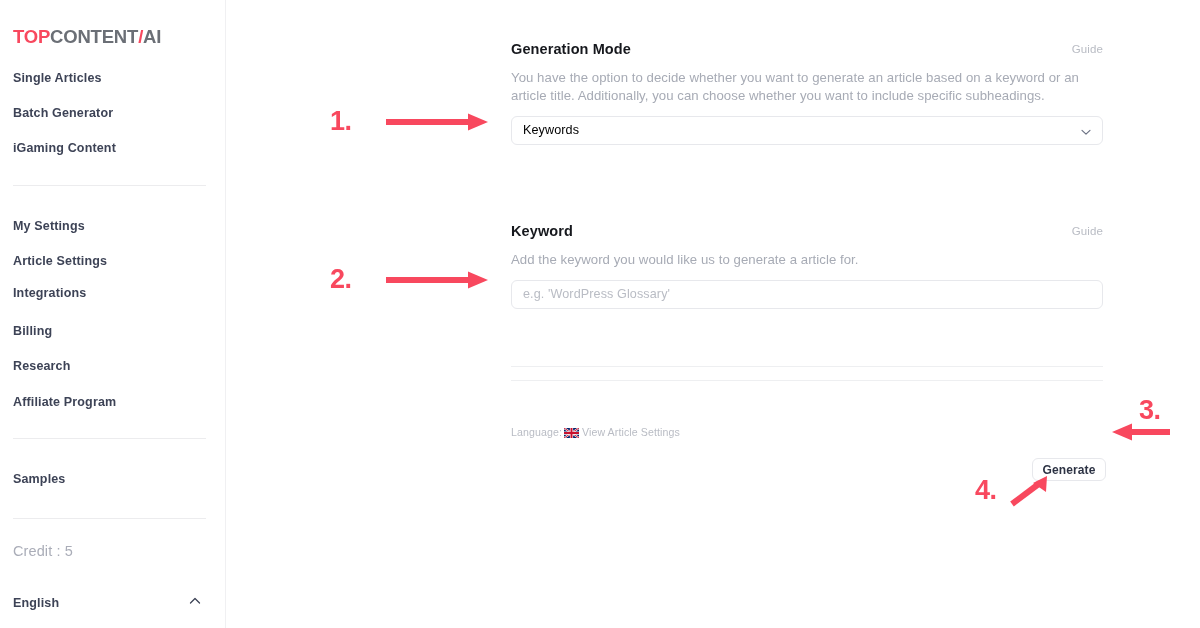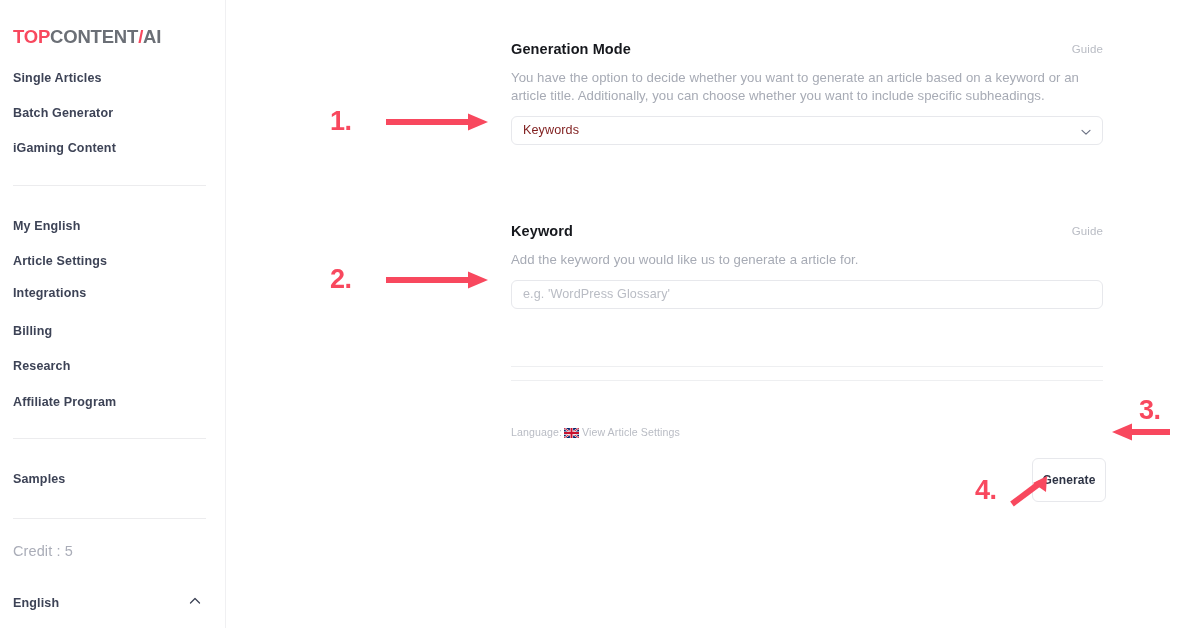--- a/index.html
+++ b/index.html
@@ -123,21 +123,21 @@
     background: #ffffff;
     box-sizing: border-box;
     position: relative;
     cursor: pointer;
   }
   .field .val {
     position: absolute;
     left: 11px;
     top: 6px;
     font-size: 12.6px;
-    color: #7f1d1d;
+    color: #000000;
     letter-spacing: 0.1px;
   }
   .field .ph {
     position: absolute;
     left: 11px;
     top: 6px;
     font-size: 12.6px;
     color: #b9bcc4;
     letter-spacing: 0.1px;
   }
@@ -182,21 +182,21 @@
     margin: 0 3px 0 2px;
   }
   #lang-settings-row .vas {
     cursor: pointer;
   }
   #generate-btn {
     position: absolute;
     left: 806px;            
     top: 458px;
     width: 74px;
-    height: 44px;
+    height: 23px;
     border: 1px solid #e7e8ec;
     border-radius: 6px;
     background: #ffffff;
     font-size: 12px;
     font-weight: 700;
     color: #2d3344;
     letter-spacing: 0.1px;
     cursor: pointer;
     font-family: "Liberation Sans", sans-serif;
     padding: 0;
@@ -223,21 +223,21 @@
   <div id="logo">
     <span class="lg-red">TOP</span><span class="lg-gray">CONTENT</span><span class="lg-red">/</span><span class="lg-gray">AI</span>
   </div>
 
   <div class="nav-item" style="top:71px">Single Articles</div>
   <div class="nav-item" style="top:106px">Batch Generator</div>
   <div class="nav-item" style="top:141px">iGaming Content</div>
 
   <div class="sb-divider" style="top:185px"></div>
 
-  <div class="nav-item" style="top:219px">My English</div>
+  <div class="nav-item" style="top:219px">My Settings</div>
   <div class="nav-item" style="top:254px">Article Settings</div>
   <div class="nav-item" style="top:286px">Integrations</div>
   <div class="nav-item" style="top:324px">Billing</div>
   <div class="nav-item" style="top:359px">Research</div>
   <div class="nav-item" style="top:395px">Affiliate Program</div>
 
   <div class="sb-divider" style="top:438px"></div>
 
   <div class="nav-item" style="top:472px">Samples</div>
 

